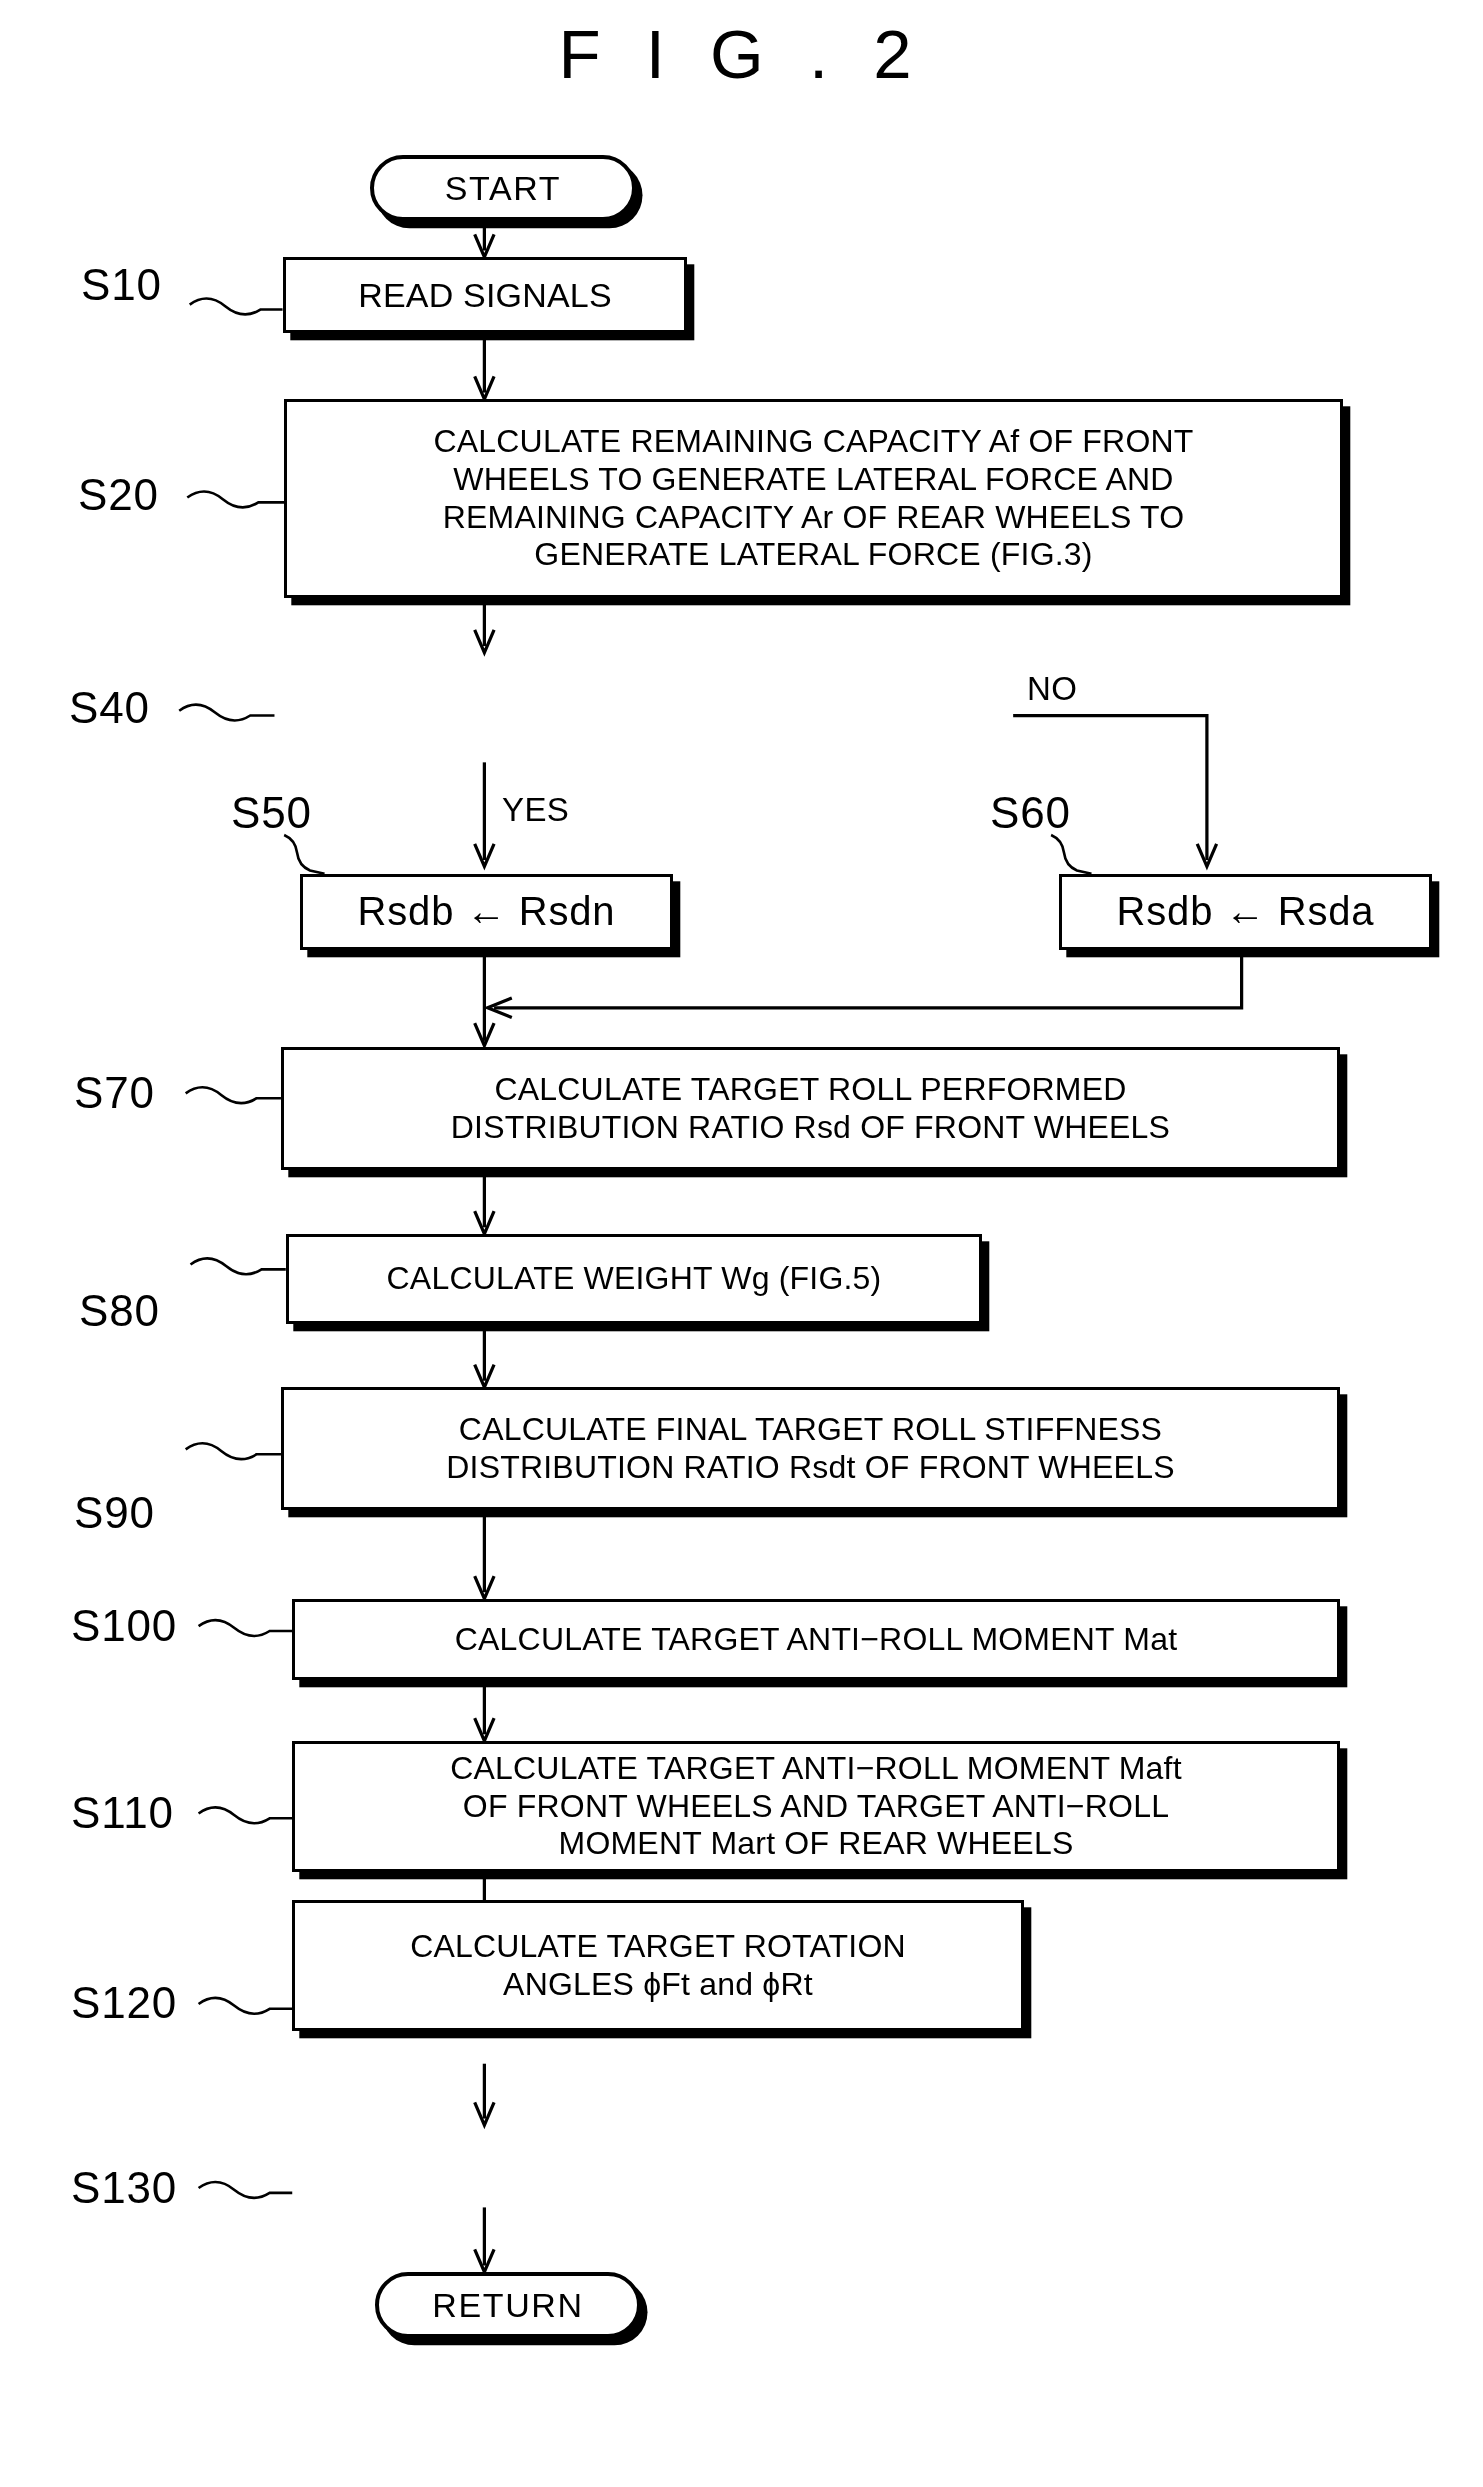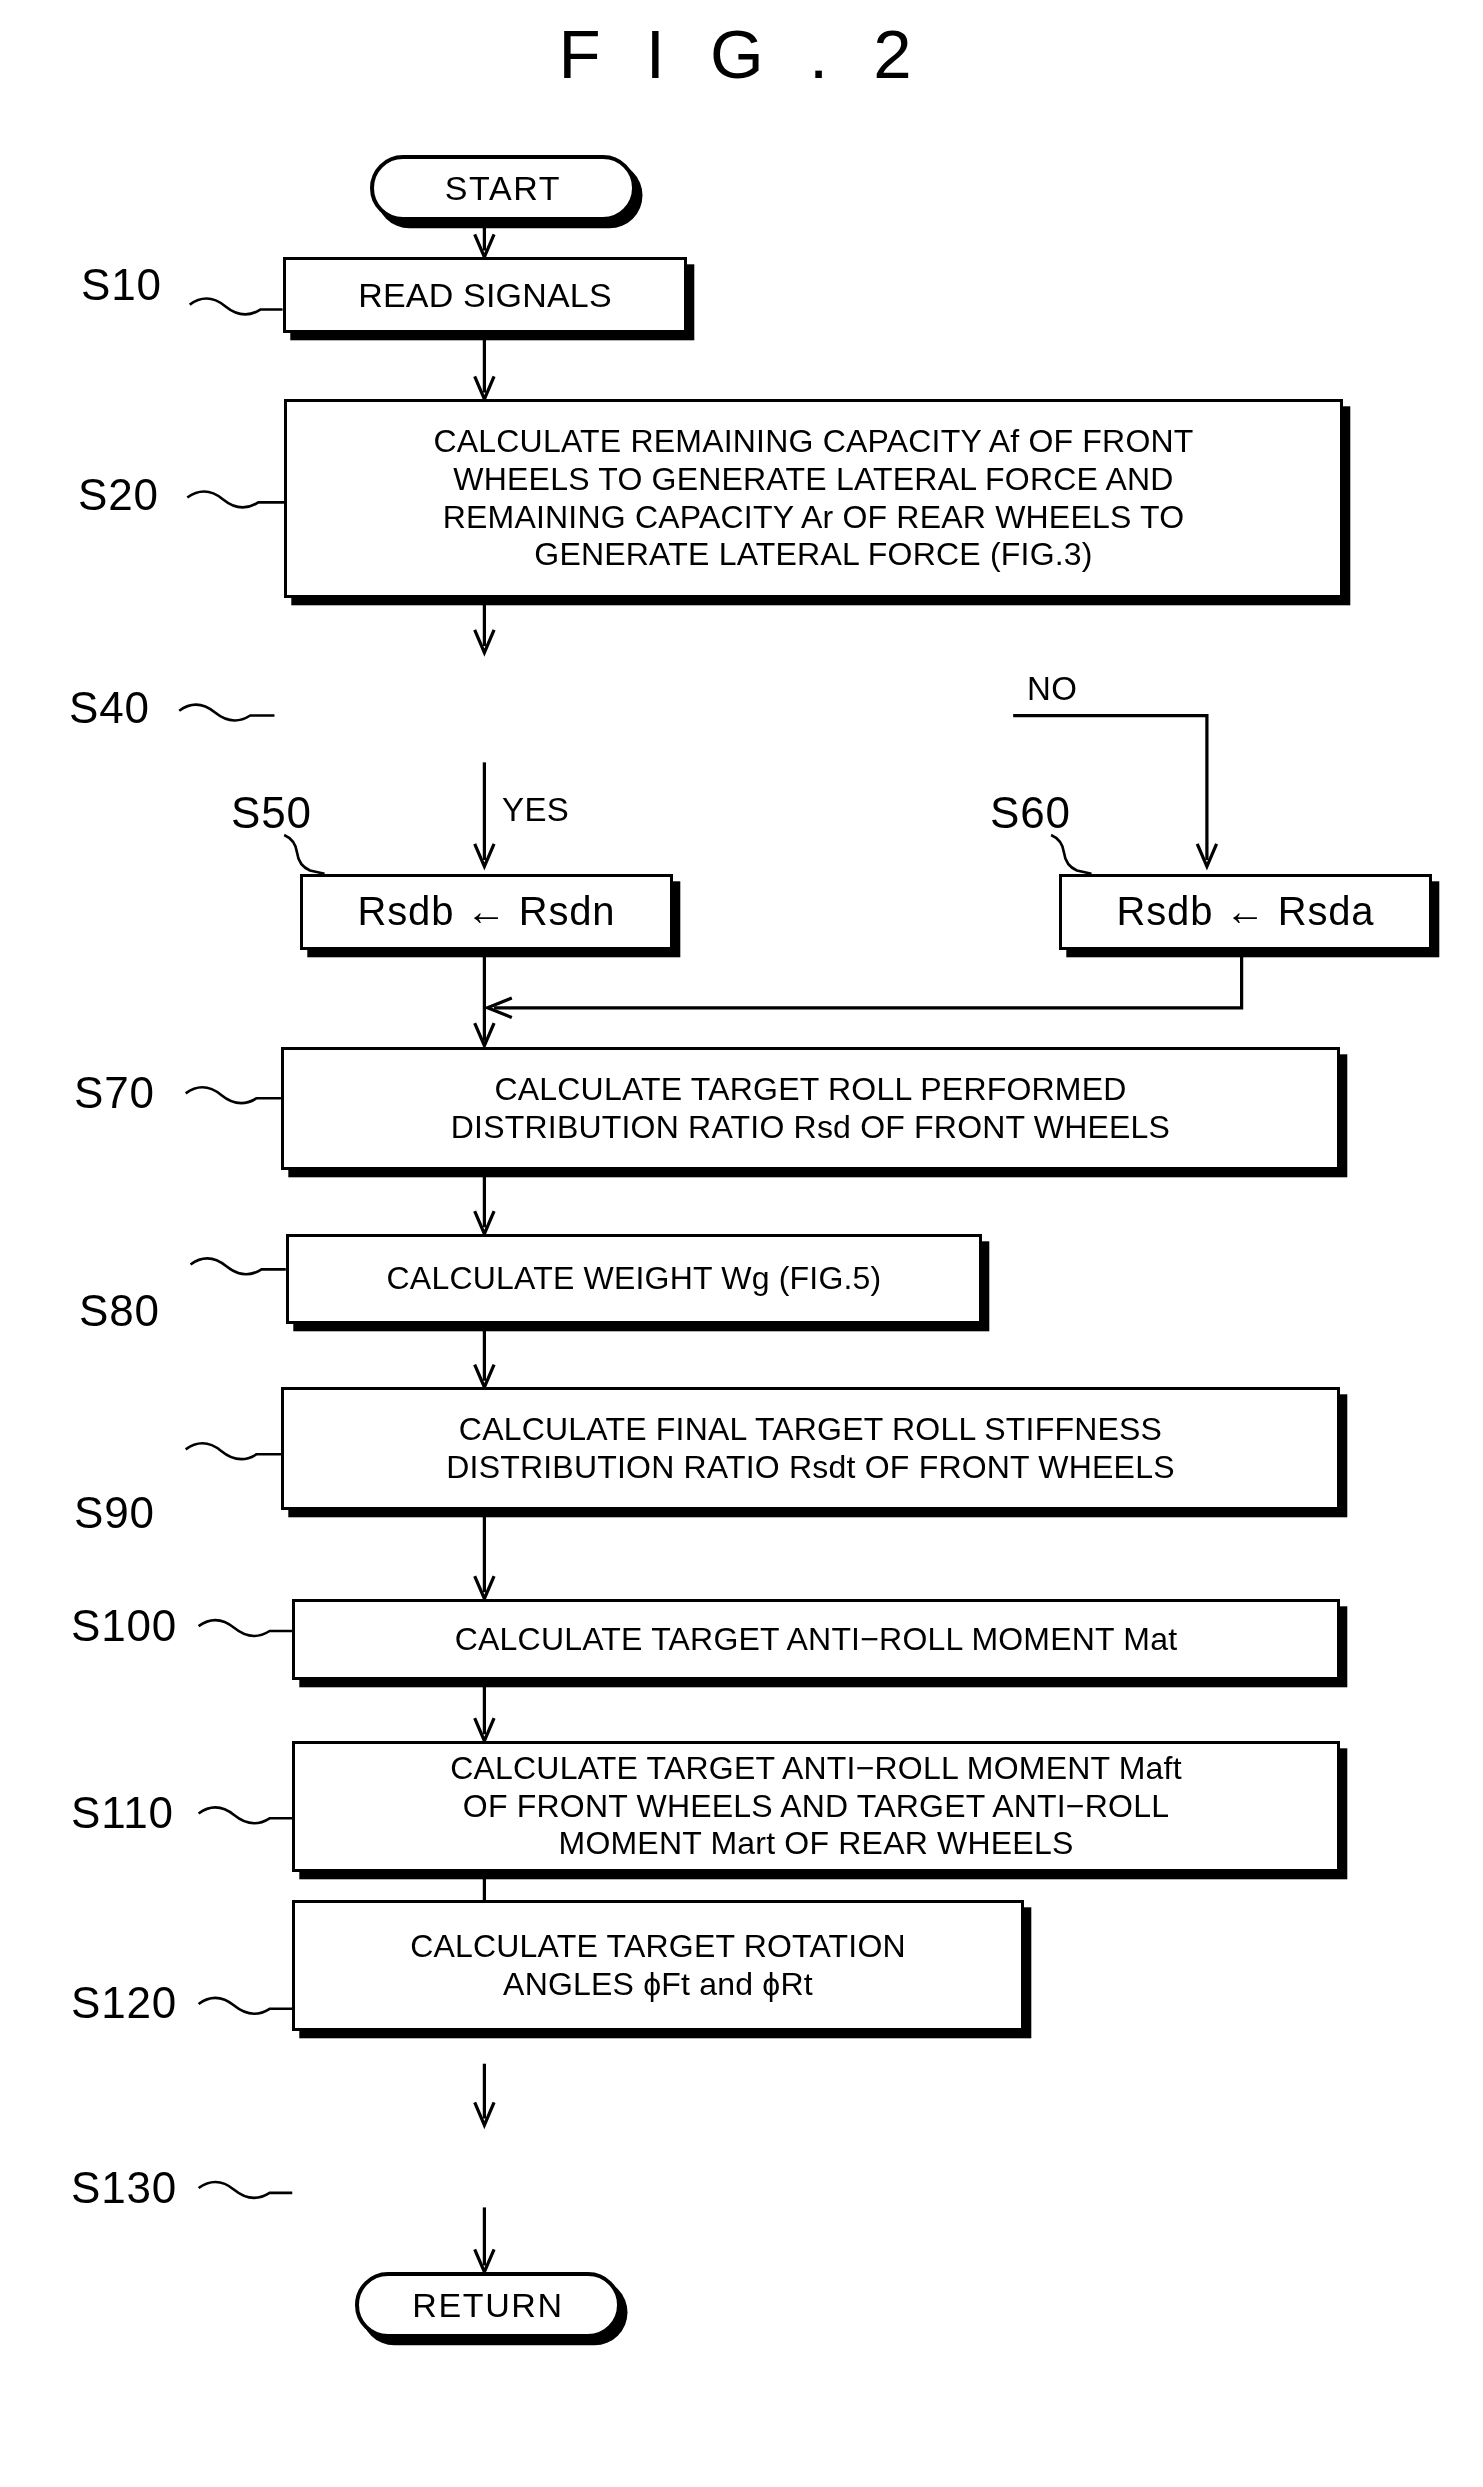--- a/index.html
+++ b/index.html
@@ -249,18 +249,18 @@
   </div>
 
   <div class="step" style="left:71px; top:1978px;">S120</div>
   <div class="node proc big" style="left:292px; top:1900px; width:732px; height:131px;text-align:center;">
     <span class="txt">CALCULATE TARGET ROTATION
 ANGLES  ϕFt and  ϕRt</span>
   </div>
 
   <div class="step" style="left:71px; top:2163px;">S130</div>
 
-  <div class="node term" style="left:355px; top:2272px; width:266px; height:66px;">
+  <div class="node term" style="left:375px; top:2272px; width:266px; height:66px;">
     <span class="txt">RETURN</span>
   </div>
 
 </div>
 
 
 </body></html>

